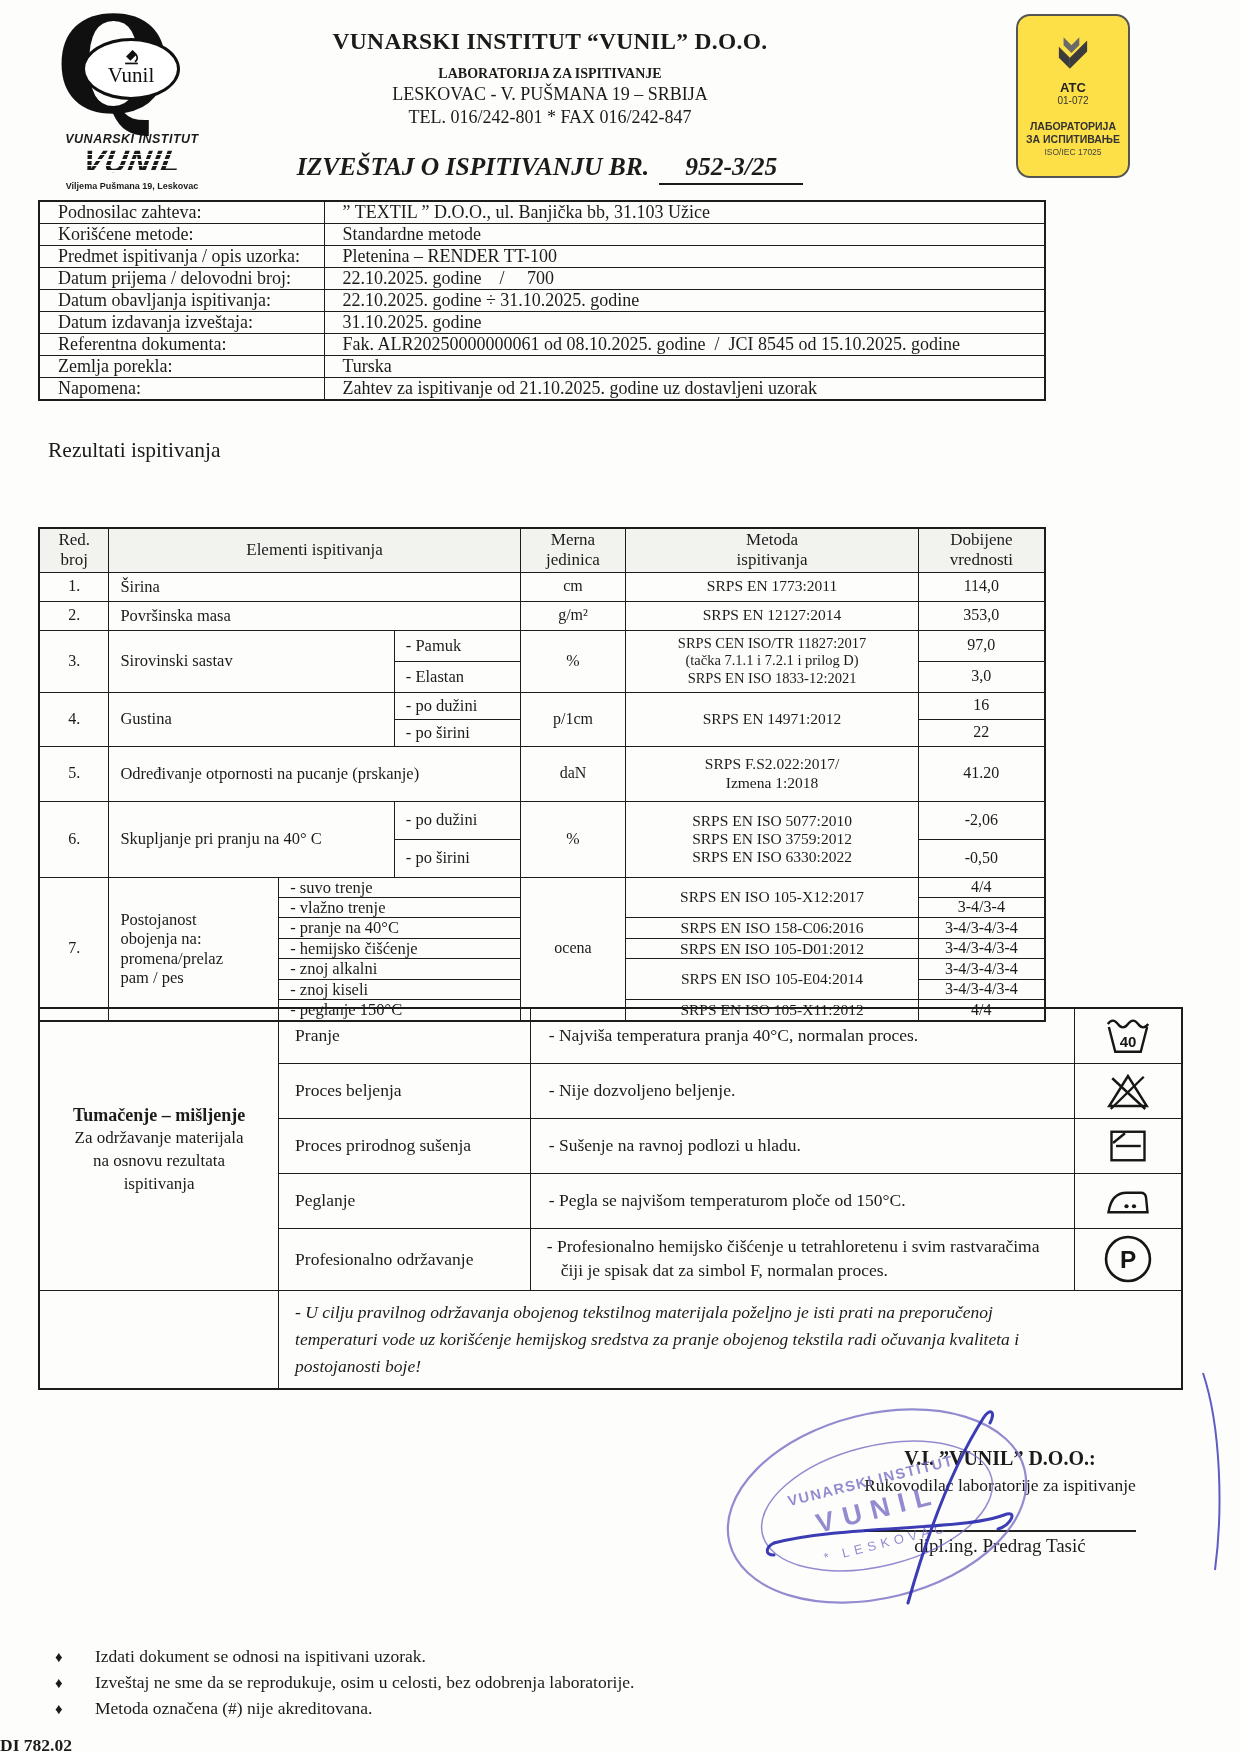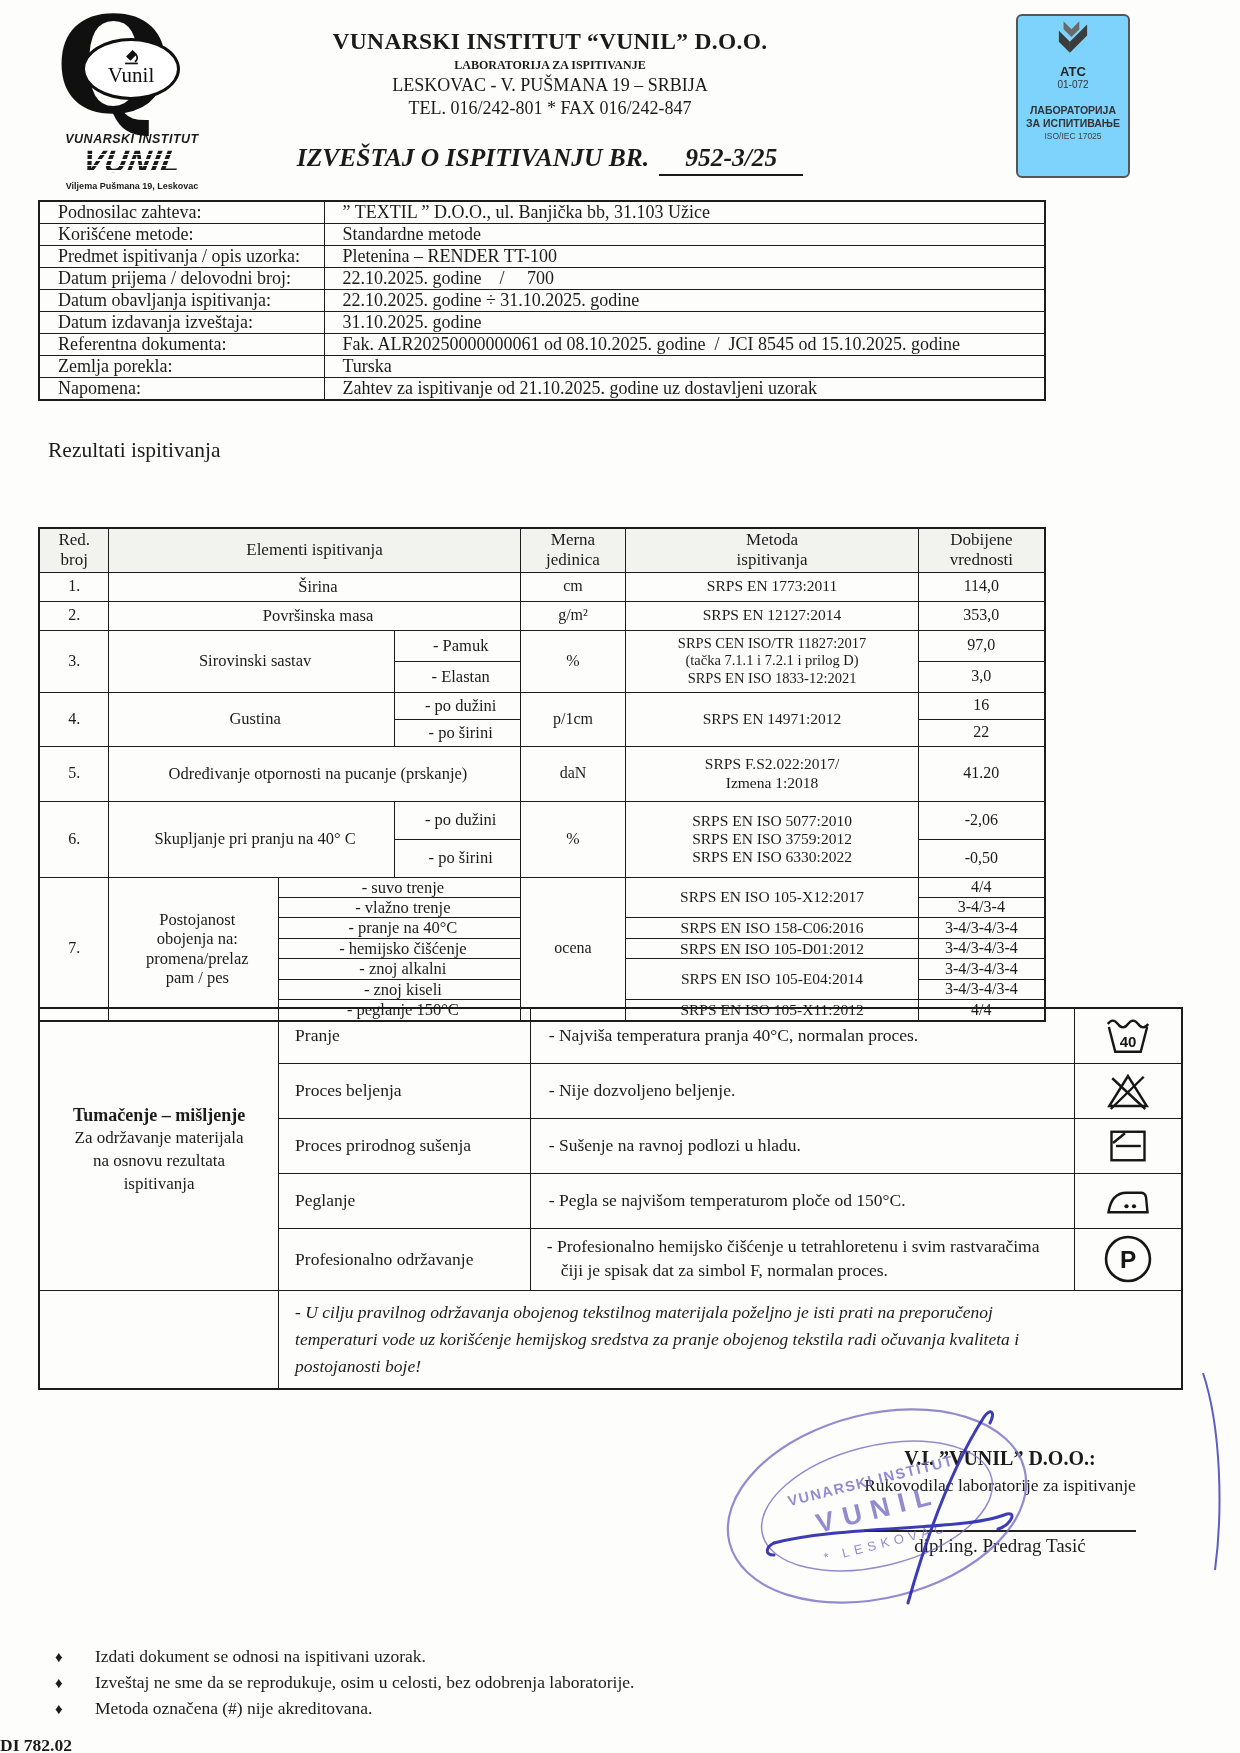--- a/index.html
+++ b/index.html
@@ -17,41 +17,41 @@
   .q-wrap{position:relative;height:116px}
   .q-glyph{position:absolute;left:14px;top:-12px;font-family:"DejaVu Serif",serif;font-weight:bold;font-size:132px;line-height:1;color:#101010}
   .q-oval{position:absolute;left:40px;top:26px;width:98px;height:62px;border:3px solid #101010;border-radius:50%;background:#fff;display:flex;flex-direction:column;align-items:center;justify-content:center}
   .q-oval span{font-family:"Liberation Serif",serif;font-size:21px;color:#101010;margin-top:-2px}
   .logo-inst{font-size:12.5px;font-weight:bold;font-style:italic;letter-spacing:.5px;margin-top:4px}
   .logo-brand{position:relative;display:inline-block;font-size:31px;font-weight:900;font-style:italic;letter-spacing:1px;transform:skewX(-10deg);line-height:1.05}
   .logo-brand::after{content:"";position:absolute;left:-4px;right:-4px;top:4px;bottom:2px;background:repeating-linear-gradient(180deg,transparent 0 4px,#fdfdfc 4px 5.5px)}
   .logo-addr{font-size:9px;font-weight:bold;margin-top:2px}
   .head-center{position:absolute;left:225px;top:16px;width:650px;text-align:center}
   .org-name{font-size:23.5px;font-weight:bold;letter-spacing:.3px}
-  .lab-line{font-size:12px;font-weight:bold;margin-top:3px}
+  .lab-line{font-size:14px;font-weight:bold;margin-top:11px}
   .addr-line,.tel-line{font-size:18px;margin-top:2px}
   .report-title{margin-top:24px;font-size:25.5px;font-weight:bold;font-style:italic}
   .report-number{display:inline-block;border-bottom:2.5px solid #1b1b1b;padding:0 26px 1px;margin-left:10px}
-  .atc-badge{position:absolute;left:1016px;top:2px;width:114px;height:164px;border:2px solid #555;border-radius:6px;background:#7dd3fc;text-align:center;font-family:"Liberation Sans",sans-serif;padding-top:0}
+  .atc-badge{position:absolute;left:1016px;top:2px;width:114px;height:164px;border:2px solid #555;border-radius:14px;background:#fde047;text-align:center;font-family:"Liberation Sans",sans-serif;padding-top:16px}
   .atc-name{font-size:13px;font-weight:bold;color:#222;margin-top:2px}
   .atc-num{font-size:10px;color:#333}
   .atc-l1{font-size:10.5px;font-weight:bold;color:#333;margin-top:14px;line-height:1.25}
   .atc-iso{font-size:8.5px;color:#444;margin-top:1px}
 
   
   .info-table{position:absolute;top:200px;left:38px;width:1008px;border:2.5px solid #1d1d1d}
   .info-table td{font-size:18px;padding:0 18px;height:21px}
   .info-table .val{white-space:pre-wrap}
 
   
   .res-title{position:absolute;top:438px;left:48px;font-size:21.5px}
   .results-table{position:absolute;top:527px;left:38px;width:1008px;border:2.5px solid #1d1d1d;text-align:center}
   .results-table td,.results-table th{font-size:16px;padding:0 4px;line-height:1.18}
   .results-table th{background:#f2f2ef;font-size:17px}
-  .results-table .el{text-align:center;padding-left:11px;font-size:16.5px}
+  .results-table .el{text-align:left;padding-left:11px;font-size:16.5px}
   .results-table .mth{font-size:15.5px}
   .results-table .mth-sm{font-size:14.5px}
   .h44{height:44px}.h29{height:29px}.h31{height:31px}.h27{height:27px}.h55{height:55px}.h38{height:38px}.h19{height:18.5px}
   .r7el{line-height:1.3;font-size:16px}
 
   
   .care-table{position:absolute;top:1007px;left:38px;width:1145px;border:2.5px solid #1d1d1d}
   .care-table td{font-size:17.5px}
   .care-head{text-align:center;line-height:1.35;padding:4px}
   .care-head .b{font-size:18px}

